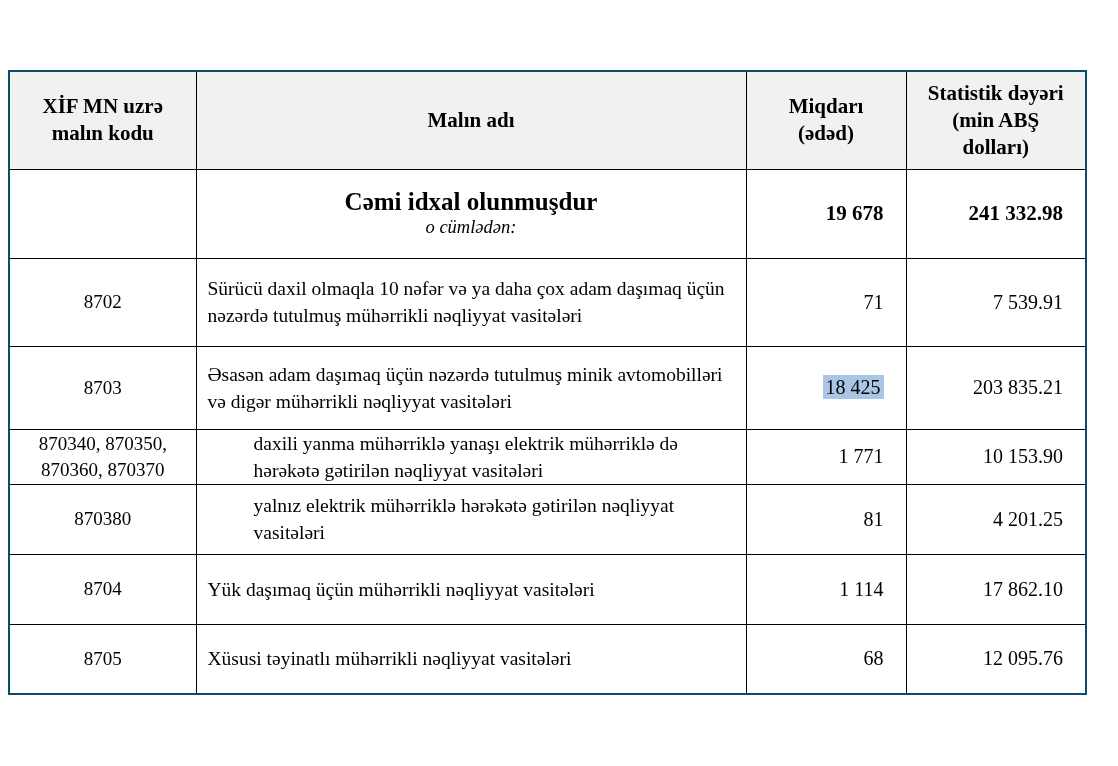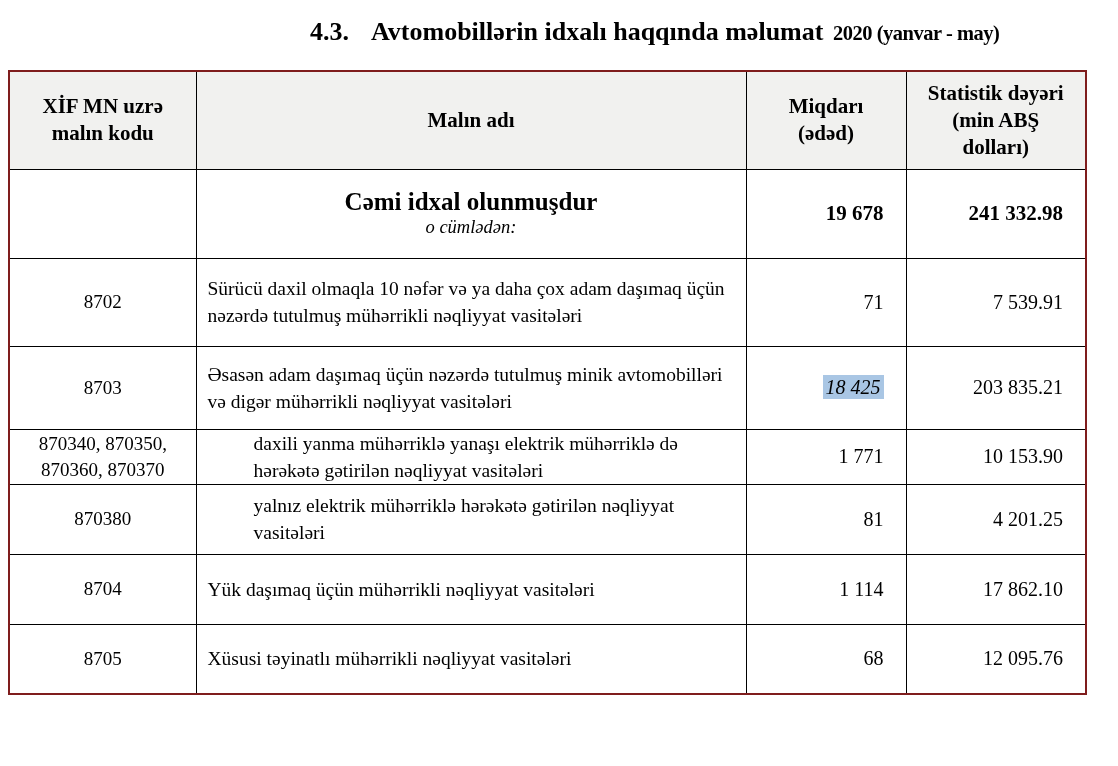--- a/index.html
+++ b/index.html
@@ -37,21 +37,21 @@
   }
 
   
   table.stats {
     position: absolute;
     left: 8px;
     top: 70px;
     width: 1077px;
     border-collapse: collapse;
     table-layout: fixed;
-    border: 2px solid #7f1d1d;
+    border: 2px solid #0c4a6e;
   }
   table.stats th, table.stats td {
     border: 1.5px solid #000;
     vertical-align: middle;
   }
   col.c-code  { width: 187px; }
   col.c-name  { width: 550px; }
   col.c-qty   { width: 160px; }
   col.c-value { width: 180px; }
 
@@ -95,31 +95,27 @@
     padding-right: 22px;
     white-space: nowrap;
   }
   tr.total td.num { font-weight: bold; font-size: 21px; text-align: right; }
   tr.total td.name { text-align: center; padding-left: 0; padding-right: 0; }
   tr.total .nm { font-weight: bold; font-size: 25px; line-height: 27px; }
   tr.total .sub { font-style: italic; font-weight: normal; font-size: 18.5px; line-height: 25px; }
   .hl {
     background: #a9c6e4;
     padding: 1px 3px;
-    font-style: italic;
   }
 </style>
 </head>
 <body>
 
 <div class="page">
 
-  <div class="doc-title">
-    <span class="t-num">4.3.</span><span class="t-main">Avtomobillərin idxalı haqqında məlumat</span><span class="t-period">2020 (yanvar - may)</span>
-  </div>
 
   <table class="stats">
     <colgroup>
       <col class="c-code">
       <col class="c-name">
       <col class="c-qty">
       <col class="c-value">
     </colgroup>
     <thead>
       <tr>

